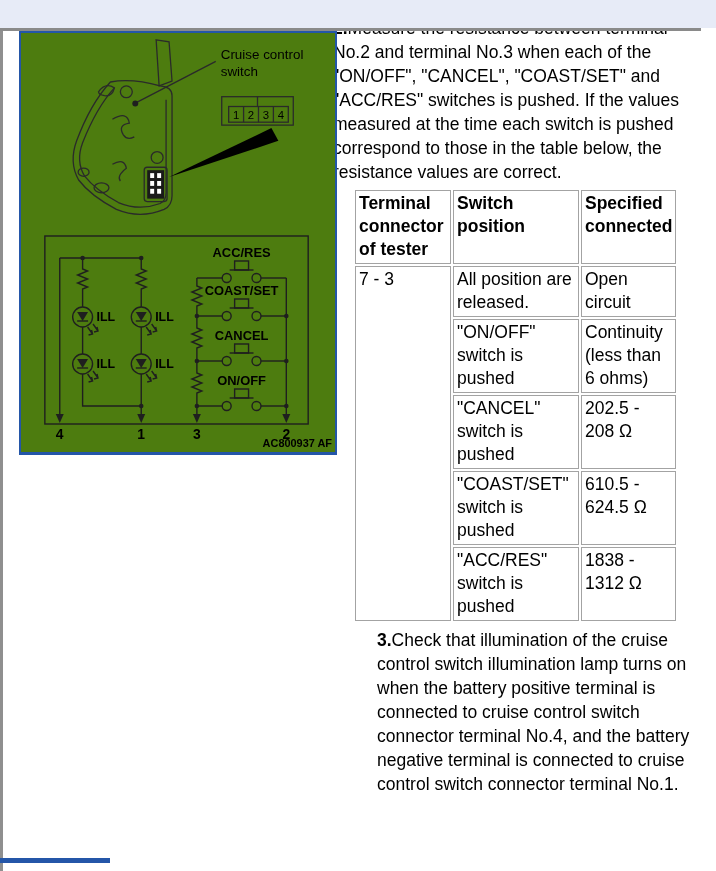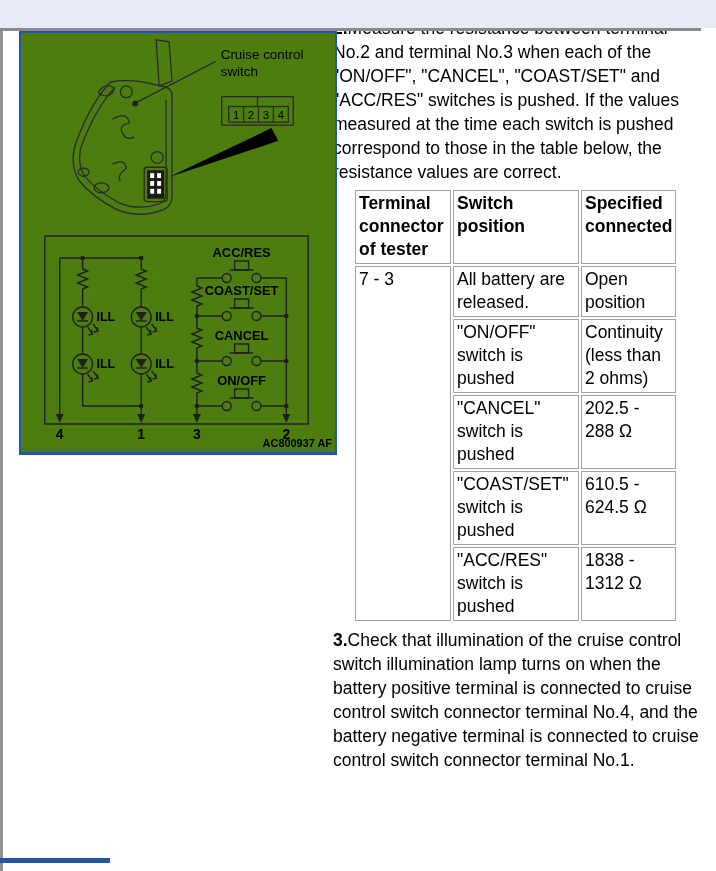--- a/index.html
+++ b/index.html
@@ -16,21 +16,21 @@
   .figure-box{
     position:absolute;left:19px;top:31px;width:314px;height:419px;
     border:2px solid #2456a8;border-bottom-width:3px;background:#4d7c0f;z-index:5;
   }
   .figure-box svg{display:block;}
 
   .right-col{position:absolute;left:333px;top:0;width:368px;}
   .step{font-size:17.5px;line-height:24px;margin:0;}
   .step .num{font-weight:bold;}
   #step2{margin-top:16px;}
-  #step3{margin-top:5px;}
+  #step3{margin-top:5px;margin-left:44px;}
 
   table.spec{
     border-collapse:separate;border-spacing:2px;table-layout:fixed;
     margin:4px 8px 0 20px;
   }
   table.spec th, table.spec td{
     border:1px solid #a3a3a3;vertical-align:top;text-align:left;
     font-size:17.5px;line-height:23px;padding:1px 2px 2px 3px;background:#fff;
   }
   table.spec th{font-weight:bold;}
@@ -219,30 +219,30 @@
         <col class="c3">
       </colgroup>
     <tbody>
         <tr>
       <th>Terminal connector of tester</th>
       <th>Switch position</th>
       <th>Specified connected</th>
     </tr>
     <tr>
       <td rowspan="5">7 - 3</td>
-      <td>All battery are released.</td>
-      <td>Open position</td>
+      <td>All position are released.</td>
+      <td>Open circuit</td>
     </tr>
     <tr>
       <td>"ON/OFF" switch is pushed</td>
-      <td>Continuity (less than 2 ohms)</td>
+      <td>Continuity (less than 6 ohms)</td>
     </tr>
     <tr>
       <td>"CANCEL" switch is pushed</td>
-      <td>202.5 - 288 Ω</td>
+      <td>202.5 - 208 Ω</td>
     </tr>
     <tr>
       <td>"COAST/SET" switch is pushed</td>
       <td>610.5 - 624.5 Ω</td>
     </tr>
     <tr>
       <td>"ACC/RES" switch is pushed</td>
       <td>1838 - 1312 Ω</td>
     </tr>
   </tbody>

